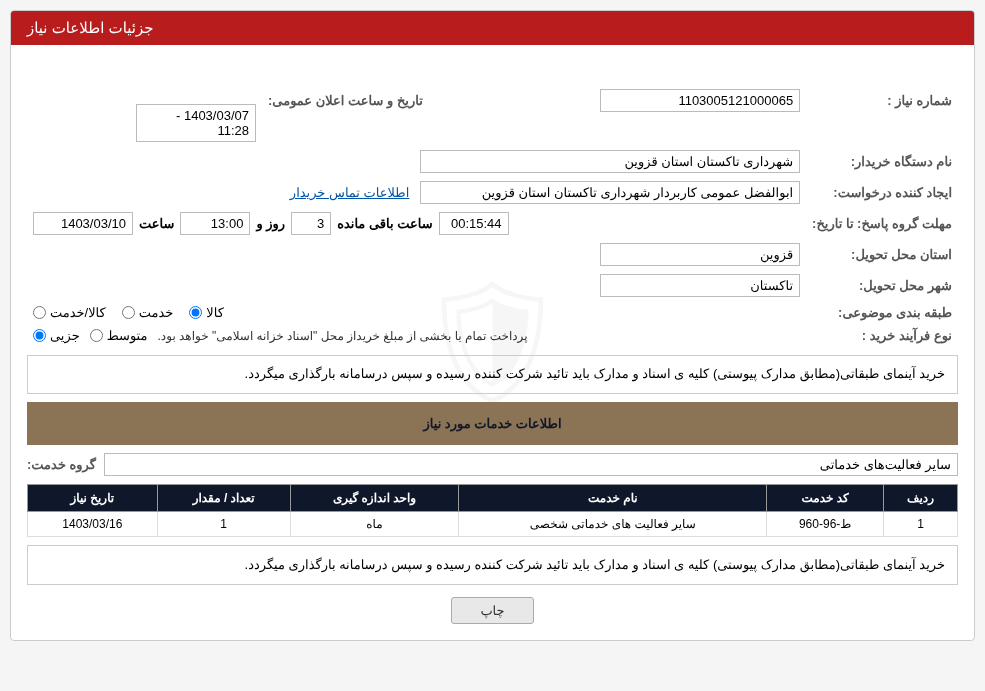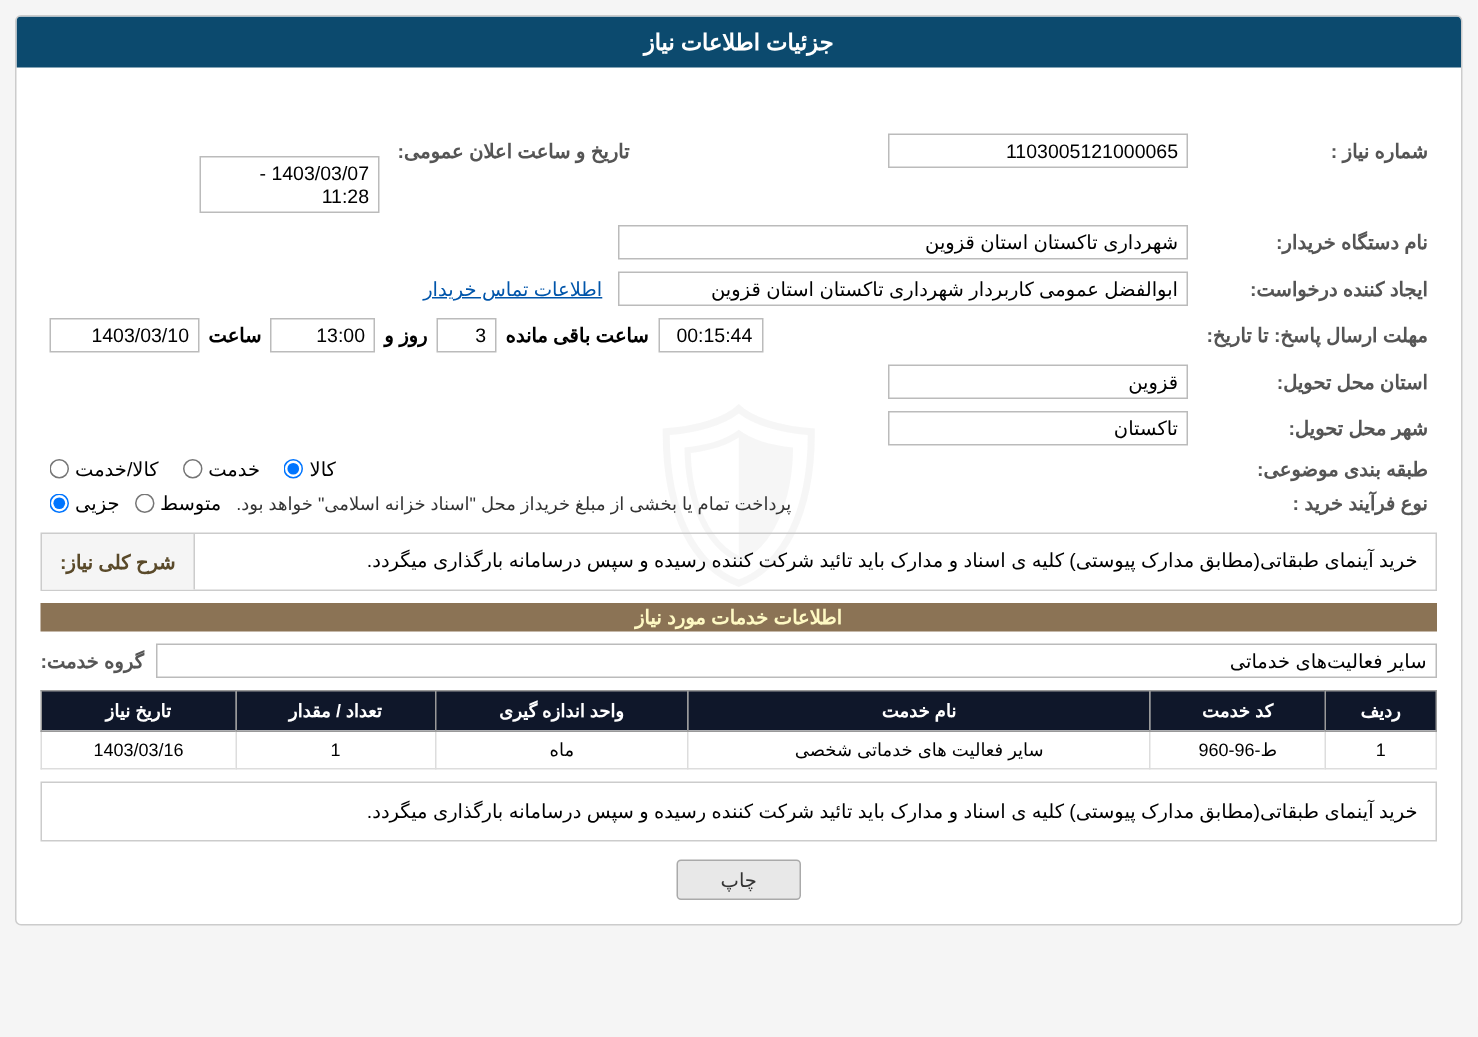--- a/index.html
+++ b/index.html
@@ -15,26 +15,26 @@
       background: #f5f5f5;
       padding: 10px;
     }
     .main-card {
       background: #fff;
       border: 1px solid #ccc;
       border-radius: 4px;
       overflow: hidden;
     }
     .card-header {
-      background: #0c4a6e;
+      background: #b91c1c;
       color: #fff;
-      text-align: center;
+      text-align: left;
       padding: 8px 16px;
       font-size: 15px;
-      font-weight: bold;
+      font-weight: normal;
     }
     .card-body {
       padding: 10px 16px;
     }
     
     .info-table {
       width: 100%;
       border-collapse: collapse;
       margin-bottom: 8px;
     }
@@ -115,23 +115,23 @@
       text-align: right;
       flex: 1;
       line-height: 1.6;
     }
     
     .services-section {
       margin: 8px 0;
     }
     .services-header {
       background: #8B7355;
-      color: #fef9c3;
+      color: #0f172a;
       text-align: center;
-      padding: 2px;
+      padding: 14px;
       font-weight: bold;
     }
     
     .data-table {
       width: 100%;
       border-collapse: collapse;
       margin: 6px 0;
       font-size: 12px;
     }
     .data-table th {
@@ -261,21 +261,21 @@
           <tr>
             <td class="label-cell">ایجاد کننده درخواست:</td>
             <td class="value-cell" colspan="3">
               <span class="input-box" style="width:380px;">ابوالفضل عمومی کاربردار شهرداری تاکستان استان قزوین</span>
               &nbsp;
               <span class="link-blue">اطلاعات تماس خریدار</span>
             </td>
           </tr>
 
           <tr>
-            <td class="label-cell">مهلت ارسال پاسخ: تا تاریخ:</td>
+            <td class="label-cell">مهلت گروه پاسخ: تا تاریخ:</td>
             <td class="value-cell" colspan="3">
               <div class="date-row">
                 <span class="date-box" style="width:100px;">1403/03/10</span>
                 <span style="font-weight:bold;">ساعت</span>
                 <span class="date-box" style="width:70px;">13:00</span>
                 <span style="font-weight:bold;">روز و</span>
                 <span class="date-box" style="width:40px;">3</span>
                 <span style="font-weight:bold;">ساعت باقی مانده</span>
                 <span class="date-box" style="width:70px;">00:15:44</span>
               </div>
@@ -330,21 +330,20 @@
                 </div>
                 <span class="italic-note">پرداخت تمام یا بخشی از مبلغ خریداز محل "اسناد خزانه اسلامی" خواهد بود.</span>
               </div>
             </td>
           </tr>
         </tbody>
           </table>
 
         <div class="description-section">
           <div class="description-text">خرید آینماى طبقاتى(مطابق مدارک پیوستى) کلیه ى اسناد و مدارک باید تائید شرکت کننده رسیده و سپس درسامانه بارگذاری میگردد.</div>
-          <div class="description-label">شرح کلی نیاز:</div>
         </div>
 
         <div class="services-section">
           <div class="services-header">اطلاعات خدمات مورد نیاز</div>
 
           <div style="display:flex; align-items:center; gap:8px; margin:8px 0; flex-direction:row-reverse;">
             <span style="font-weight:bold; color:#555; white-space:nowrap;">گروه خدمت:</span>
             <span class="input-box" style="flex:1; text-align:right;">سایر فعالیت‌های خدماتی</span>
           </div>
 

